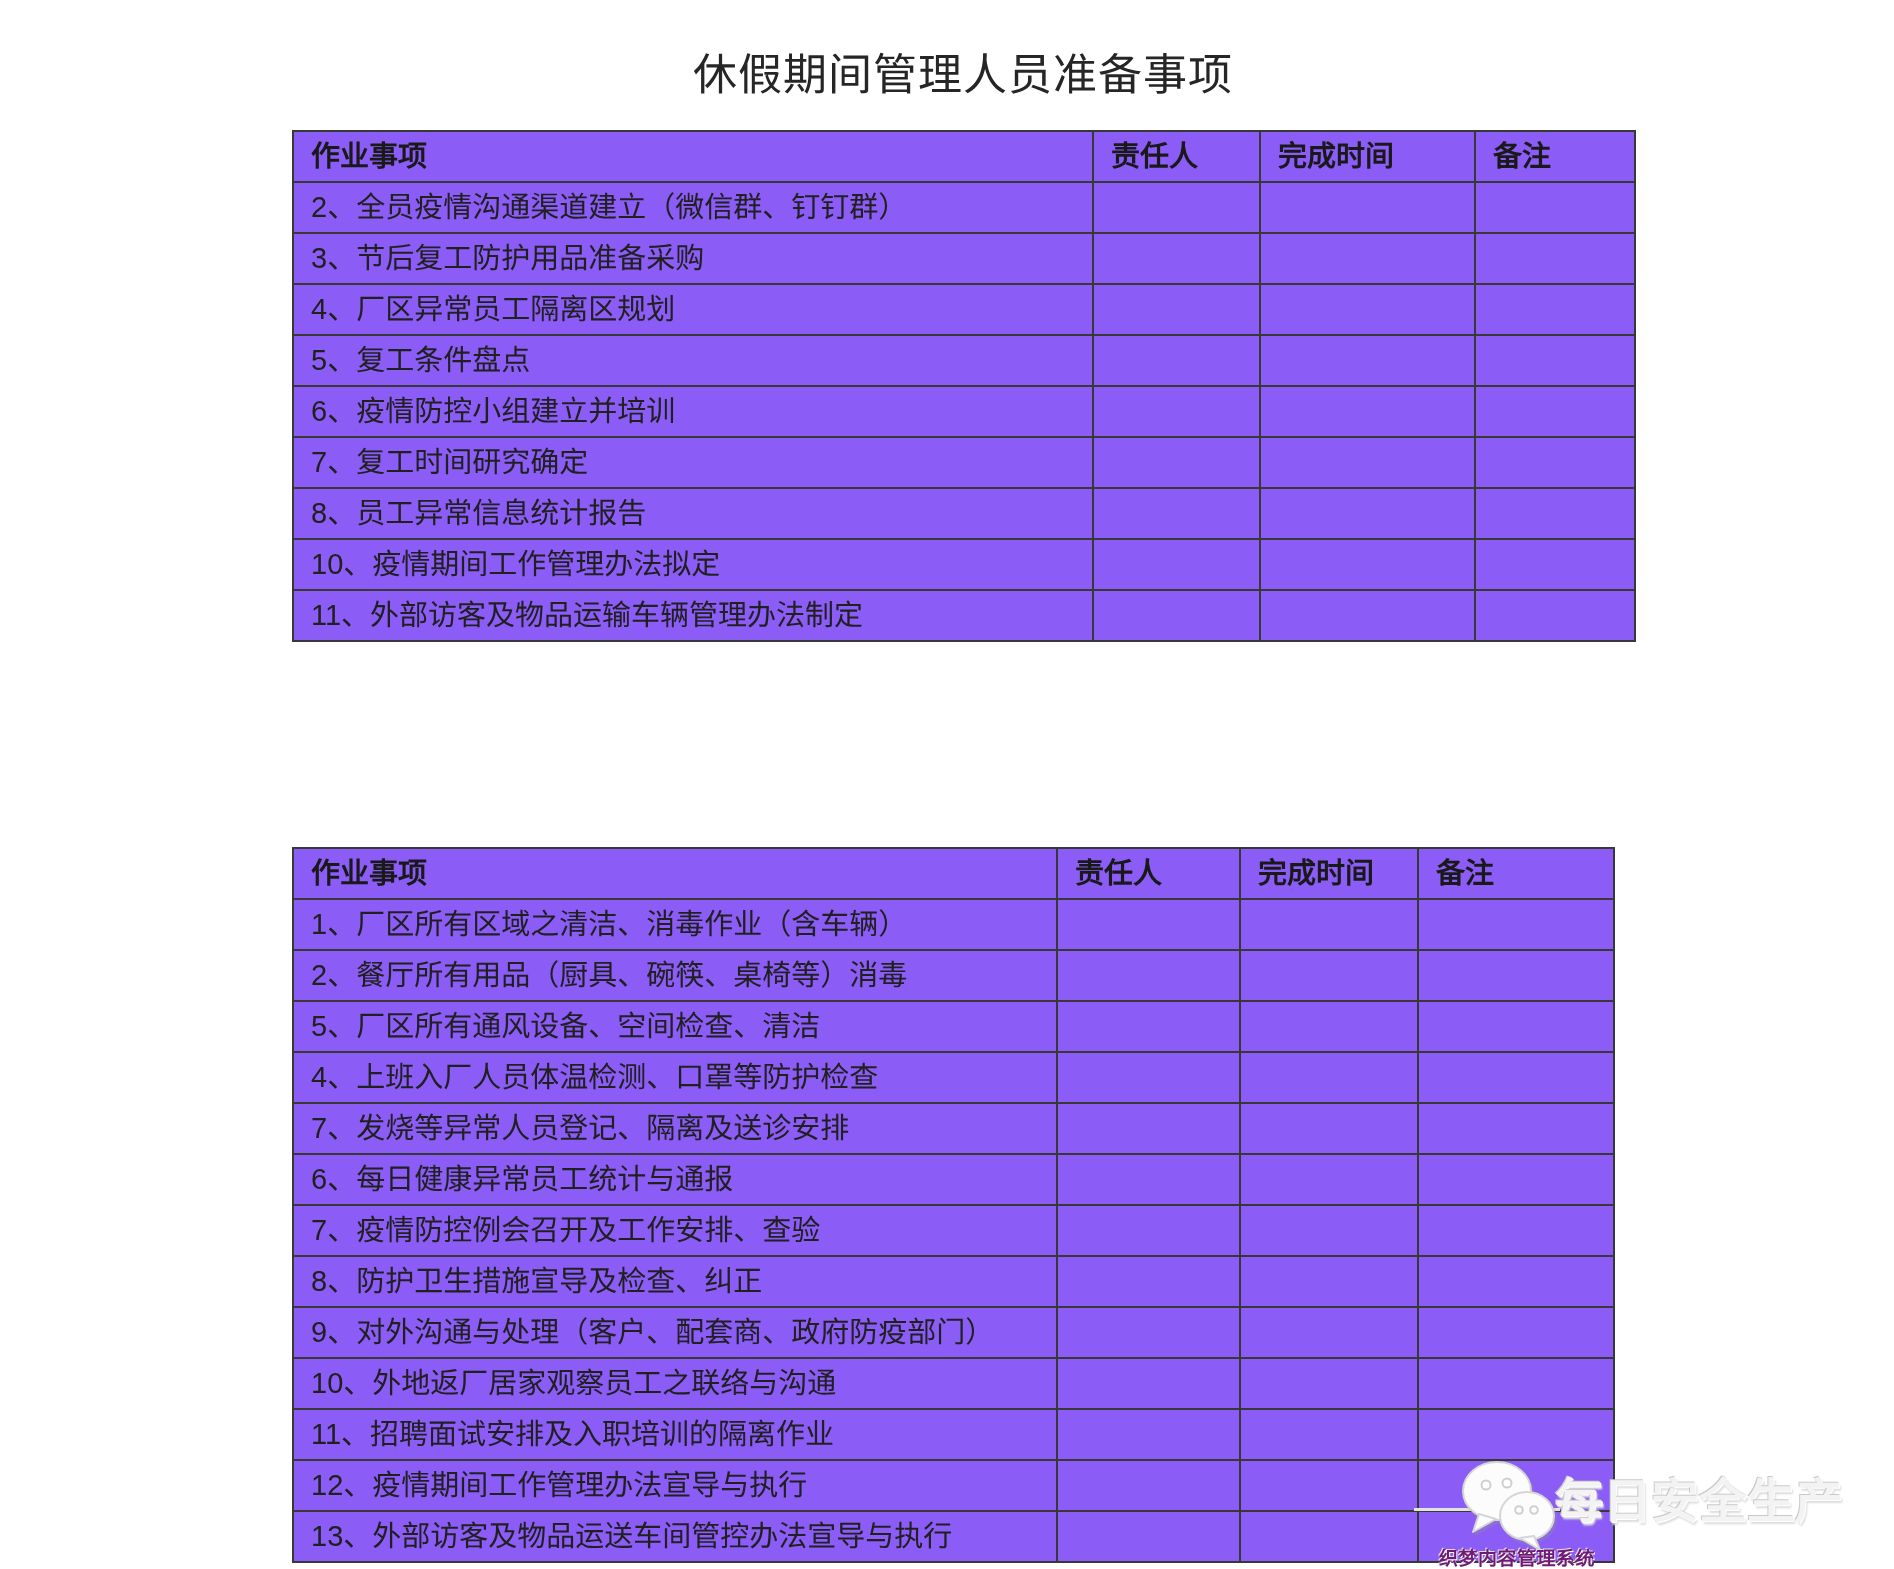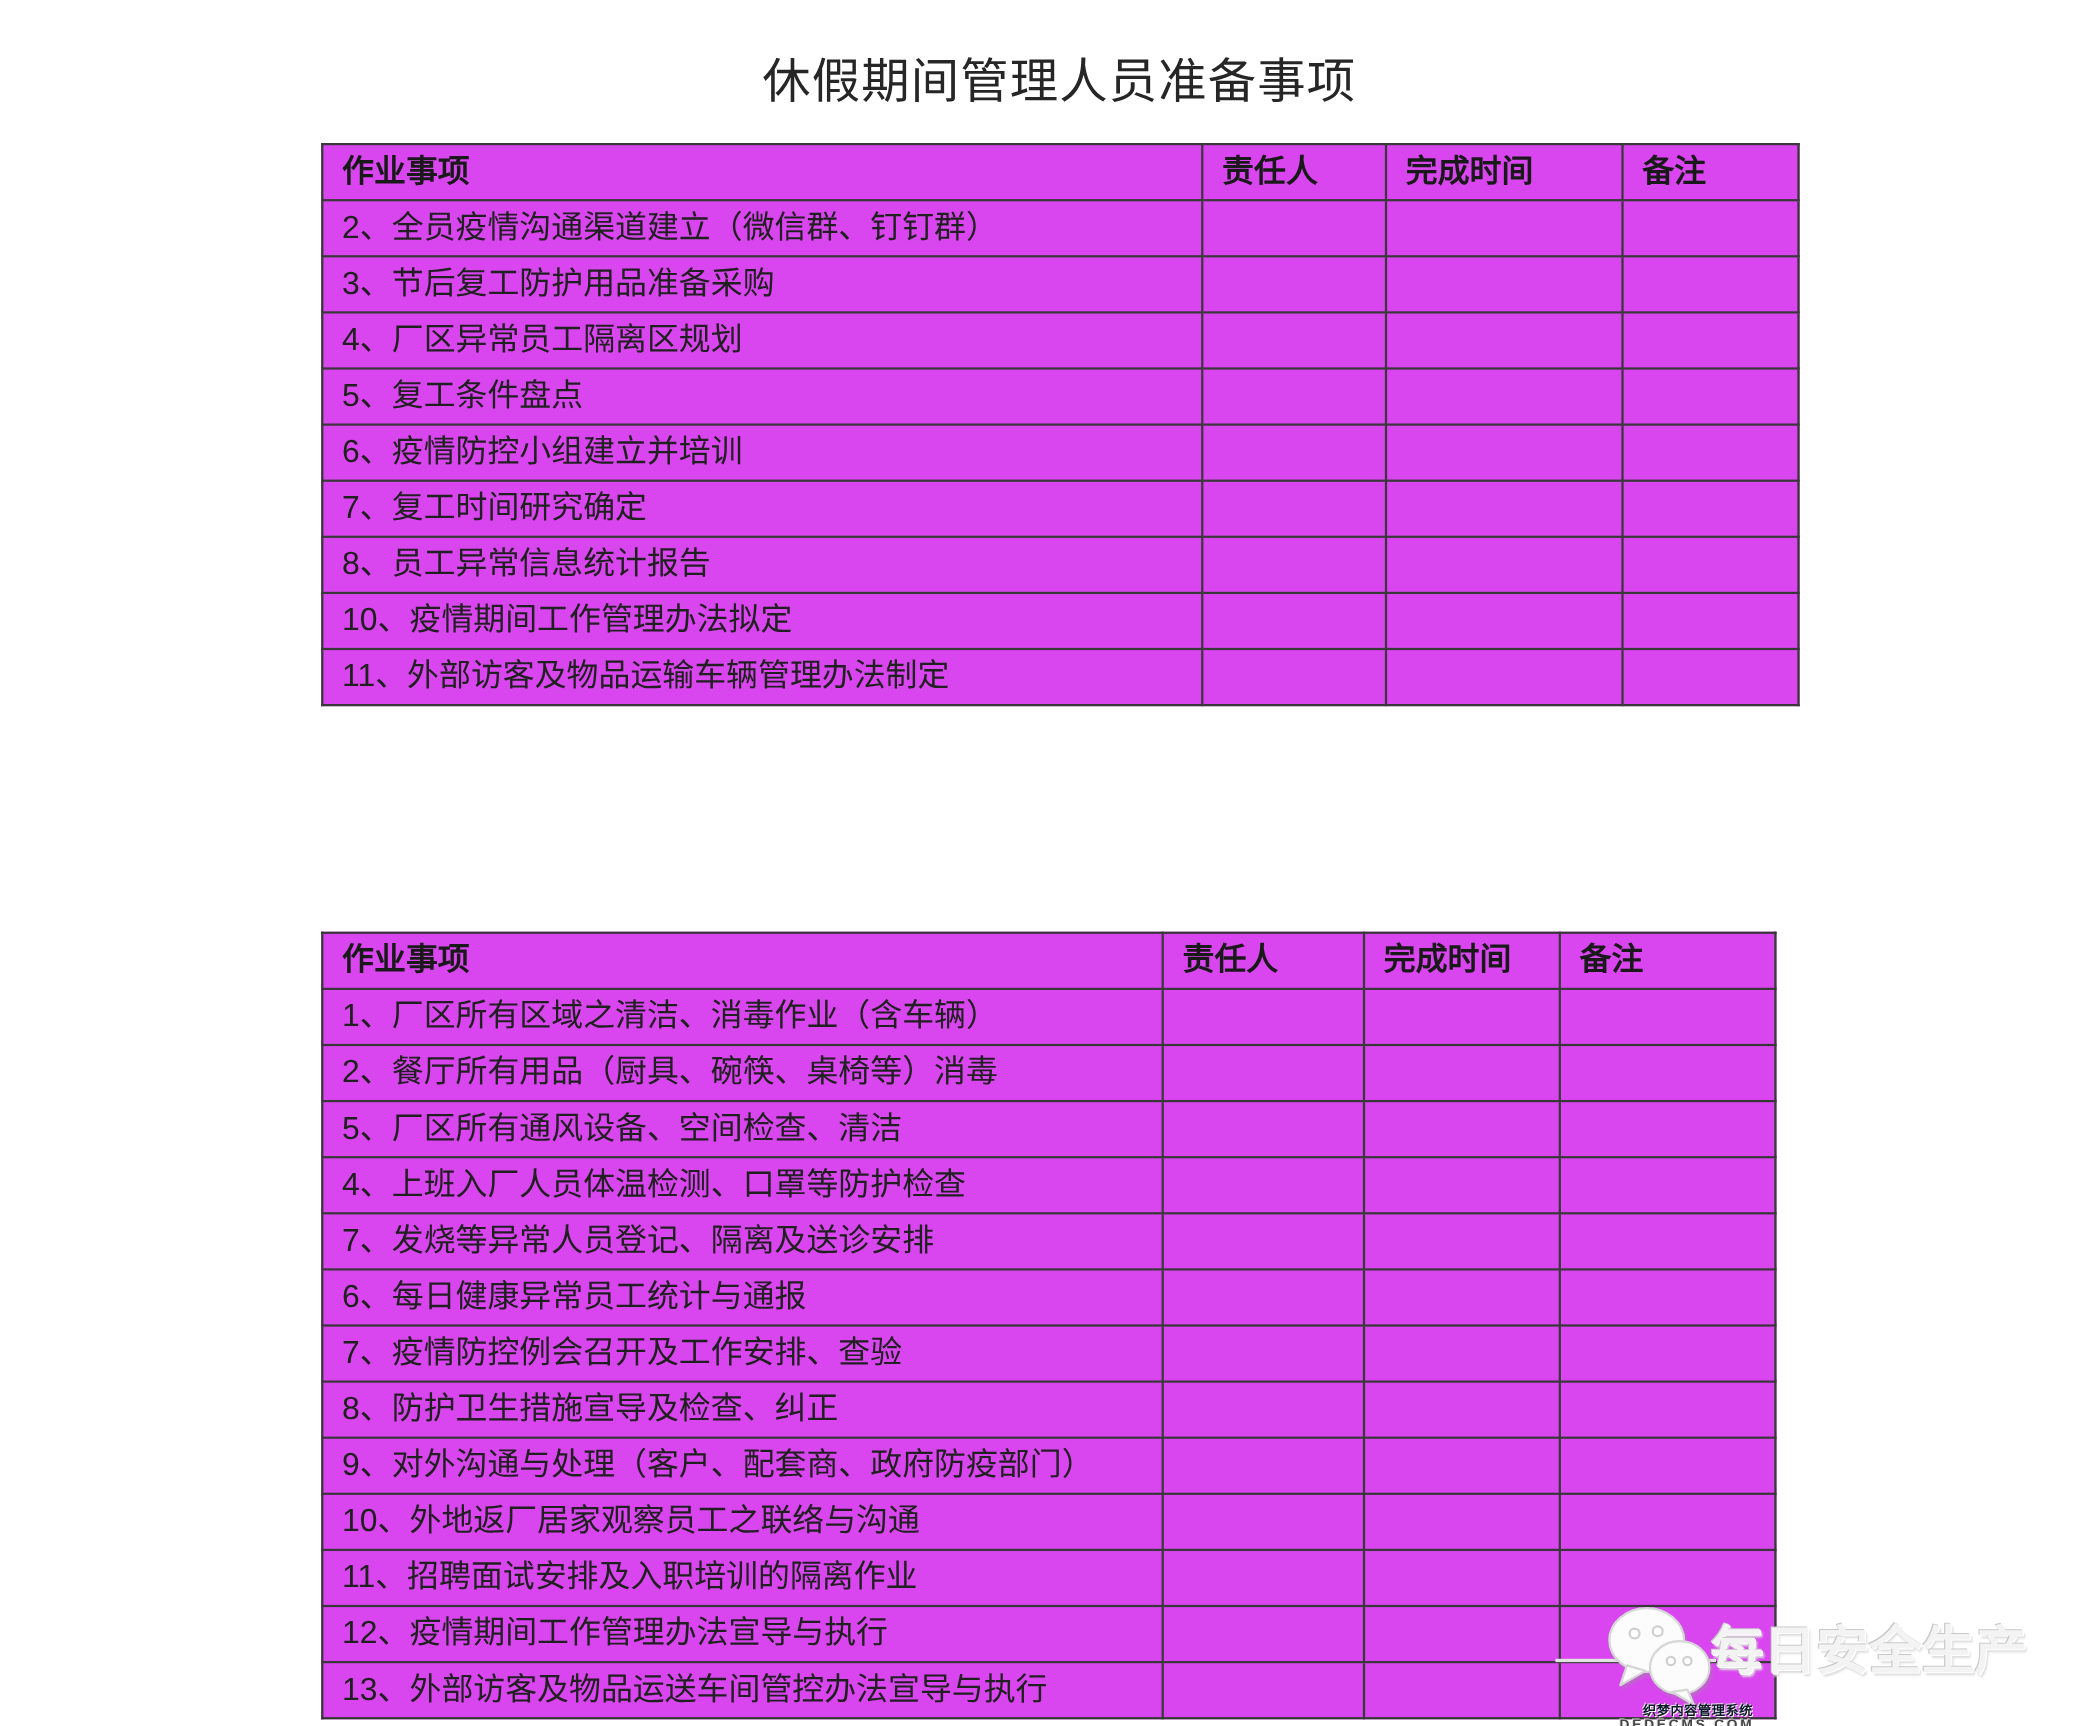--- a/index.html
+++ b/index.html
@@ -8,21 +8,21 @@
     font-family:"Liberation Sans","DejaVu Sans",sans-serif;color:#1c1c1c;
     overflow:hidden;
   }
   .page{position:absolute;left:4px;top:0;width:1596px;height:1569px;background:#fff;margin-top:20px;}
 
   .doc-title{
     position:absolute;left:288px;top:28px;width:1342px;height:54px;line-height:54px;
     text-align:center;font-size:44px;letter-spacing:1px;color:#262626;font-weight:normal;
   }
 
-  table.sheet{position:absolute;border-collapse:collapse;table-layout:fixed;background:#d946ef;}
+  table.sheet{position:absolute;border-collapse:collapse;table-layout:fixed;background:#8b5cf6;}
   table.t1{left:288px;top:110px;width:1342px;}
   table.t2{left:288px;top:827px;width:1321px;}
   .sheet th,.sheet td{
     border:2px solid #383838;height:49px;padding:0 4px 0 17px;
     font-size:29px;line-height:49px;vertical-align:middle;text-align:left;
     white-space:nowrap;overflow:hidden;
   }
   .sheet th{font-weight:bold;color:#191919;}
   .sheet td{font-weight:normal;color:#202020;}
 
@@ -34,21 +34,21 @@
     position:absolute;left:1551px;top:1452px;z-index:4;
     font-size:48px;font-weight:bold;letter-spacing:0px;line-height:60px;
     color:#f3f3f3;
     text-shadow:-1px -1px 0 #c9c9c9,1px 1px 0 #ffffff,2px 3px 2px #dddddd;
     white-space:nowrap;
   }
   .dede{
     position:absolute;right:5px;top:1529px;z-index:5;text-align:center;line-height:1.1;
   }
   .dede .l1{
-    font-size:12px;font-weight:bold;color:#0f172a;letter-spacing:0.5px;
+    font-size:19px;font-weight:bold;color:#701a75;letter-spacing:0.5px;
     text-shadow:1px 1px 0 #ffffff,-1px -1px 0 #dedede;
     padding-left:20px;
   }
   .dede .l2{
     font-size:12.5px;font-weight:bold;color:#454545;letter-spacing:2.5px;
     text-shadow:1px 1px 0 #ffffff,-1px -1px 0 #dedede;
   }
 </style>
 </head>
 <body>

